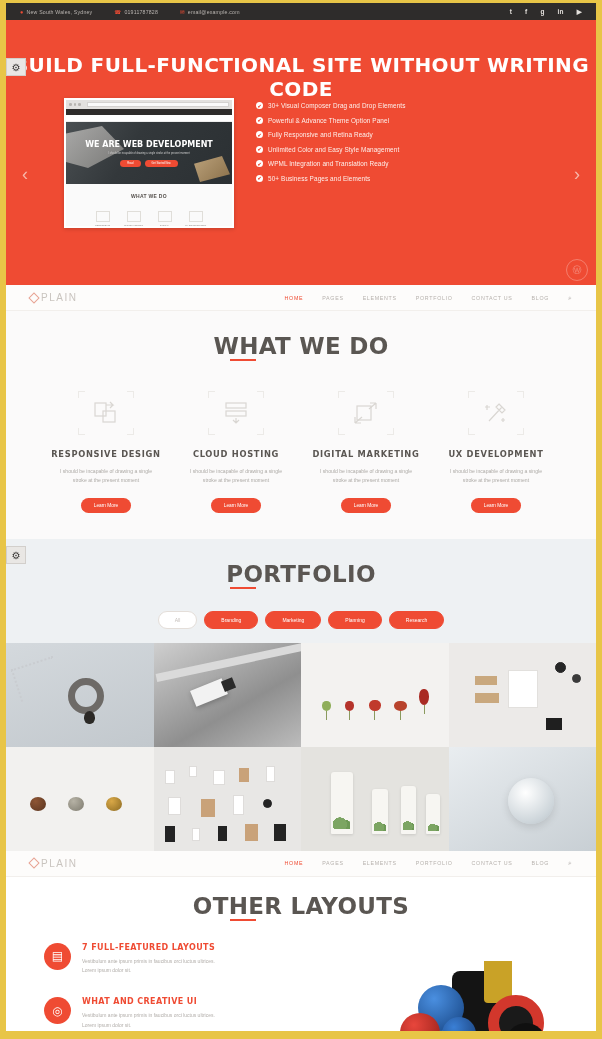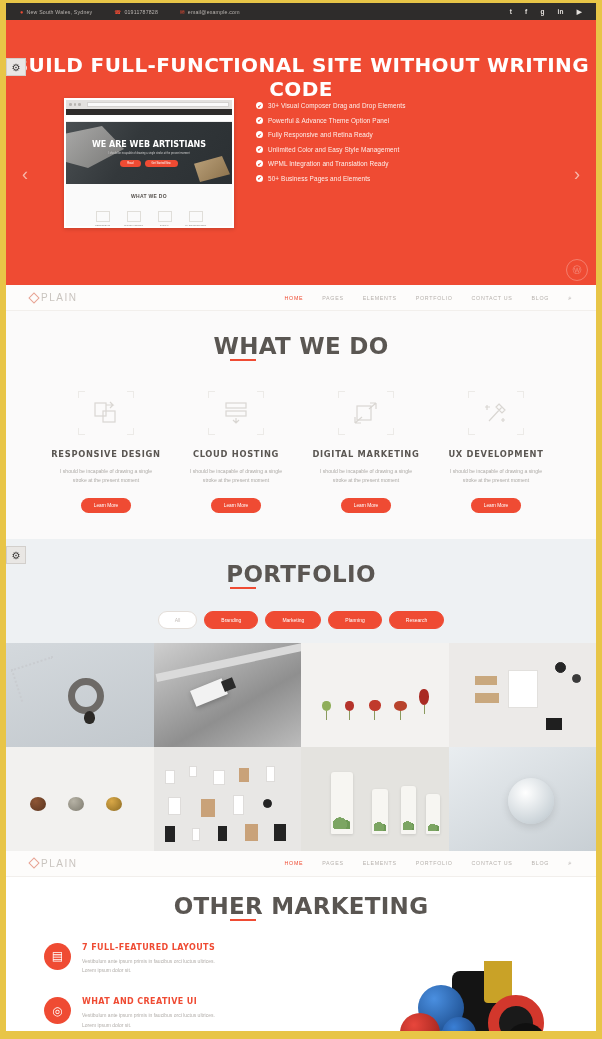--- a/index.html
+++ b/index.html
@@ -239,21 +239,21 @@
       <div class="browser">
         <div class="br-chrome">
           <div class="br-dot"></div>
           <div class="br-dot"></div>
           <div class="br-dot"></div>
           <div class="br-url"></div>
         </div>
         <div class="br-topbar2"></div>
         <div class="br-nav"></div>
         <div class="br-hero">
-          <div class="br-hero-t">WE ARE WEB ARTISTIANS</div>
+          <div class="br-hero-t">WE ARE WEB DEVELOPMENT</div>
           <div class="br-hero-s">I should be incapable of drawing a single stroke at the present moment</div>
           <div class="br-btns">
             <div class="br-btn">Read</div>
             <div class="br-btn">Get Started Now</div>
           </div>
         </div>
         <div class="br-what">
           <div class="br-what-t">WHAT WE DO</div>
           <div class="br-icons">
             <div class="br-ic"><i></i><span>RESPONSIVE DESIGN</span></div>
@@ -468,21 +468,21 @@
       <a>PAGES</a>
       <a>ELEMENTS</a>
       <a>PORTFOLIO</a>
       <a>CONTACT US</a>
       <a>BLOG</a>
       <span class="nav-search">⌕</span>
     </div>
   </div>
 
   <div class="other">
-    <div class="sect-title">OTHER MARKETING</div>
+    <div class="sect-title">OTHER LAYOUTS</div>
     <div class="os-list">
 
       <div class="os-item">
         <div class="os-ic">▤</div>
         <div>
           <div class="os-t">7 FULL-FEATURED LAYOUTS</div>
           <div class="os-d">Vestibulum ante ipsum primis in faucibus orci luctus ultrices.</div>
           <div class="os-d" style="margin-top:0">Lorem ipsum dolor sit.</div>
         </div>
       </div>

